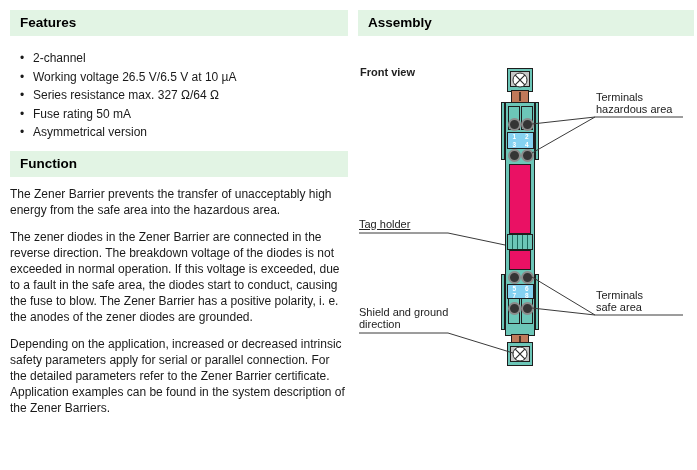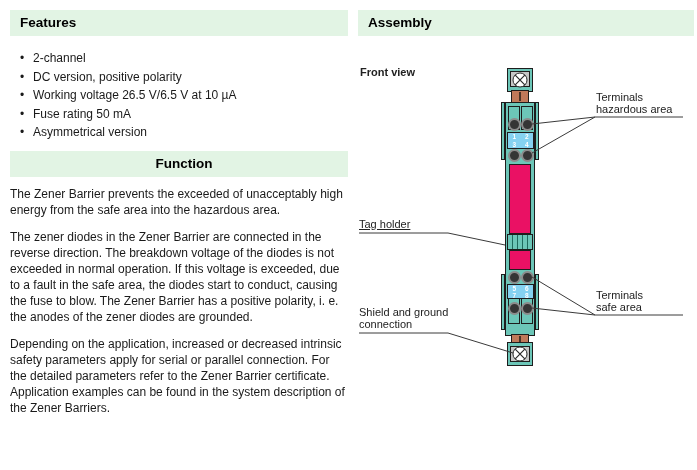--- a/index.html
+++ b/index.html
@@ -63,30 +63,30 @@
 <body>
 
 <div class="page">
 
   <div class="col-left">
     <div class="sec-bar">
       <span>Features</span>
     </div>
     <ul class="features">
       <li>2-channel</li>
-      <li>DC version, positive polarity</li>
       <li>Working voltage 26.5 V/6.5 V at 10 µA</li>
+      <li>Series resistance max. 327 Ω/64 Ω</li>
       <li>Fuse rating 50 mA</li>
       <li>Asymmetrical version</li>
     </ul>
-    <div class="sec-bar" style="margin-top:9px;text-align:center;">
+    <div class="sec-bar" style="margin-top:9px;">
       <span>Function</span>
     </div>
     <div class="fn-body">
-      <p>The Zener Barrier prevents the exceeded of unacceptably high energy from the safe area into the hazardous area.</p>
+      <p>The Zener Barrier prevents the transfer of unacceptably high energy from the safe area into the hazardous area.</p>
       <p>The zener diodes in the Zener Barrier are connected in the reverse direction. The breakdown voltage of the diodes is not exceeded in normal operation. If this voltage is exceeded, due to a fault in the safe area, the diodes start to conduct, causing the fuse to blow. The Zener Barrier has a positive polarity, i. e. the anodes of the zener diodes are grounded.</p>
       <p>Depending on the application, increased or decreased intrinsic safety parameters apply for serial or parallel connection. For the detailed parameters refer to the Zener Barrier certificate. Application examples can be found in the system description of the Zener Barriers.</p>
     </div>
   </div>
 
   <div class="col-right">
     <div class="sec-bar">
       <span>Assembly</span>
     </div>
   </div>
@@ -165,17 +165,17 @@
       <div>Terminals</div>
       <div>hazardous area</div>
     </div>
     <div class="fig-lbl" style="left:1px;top:182px;text-decoration:underline;">Tag holder</div>
     <div class="fig-lbl" style="left:238px;top:253px;">
       <div>Terminals</div>
       <div>safe area</div>
     </div>
     <div class="fig-lbl" style="left:1px;top:270px;">
       <div>Shield and ground</div>
-      <div>connection</div>
+      <div>direction</div>
     </div>
   </div>
 
 </div>
 
 </body></html>

